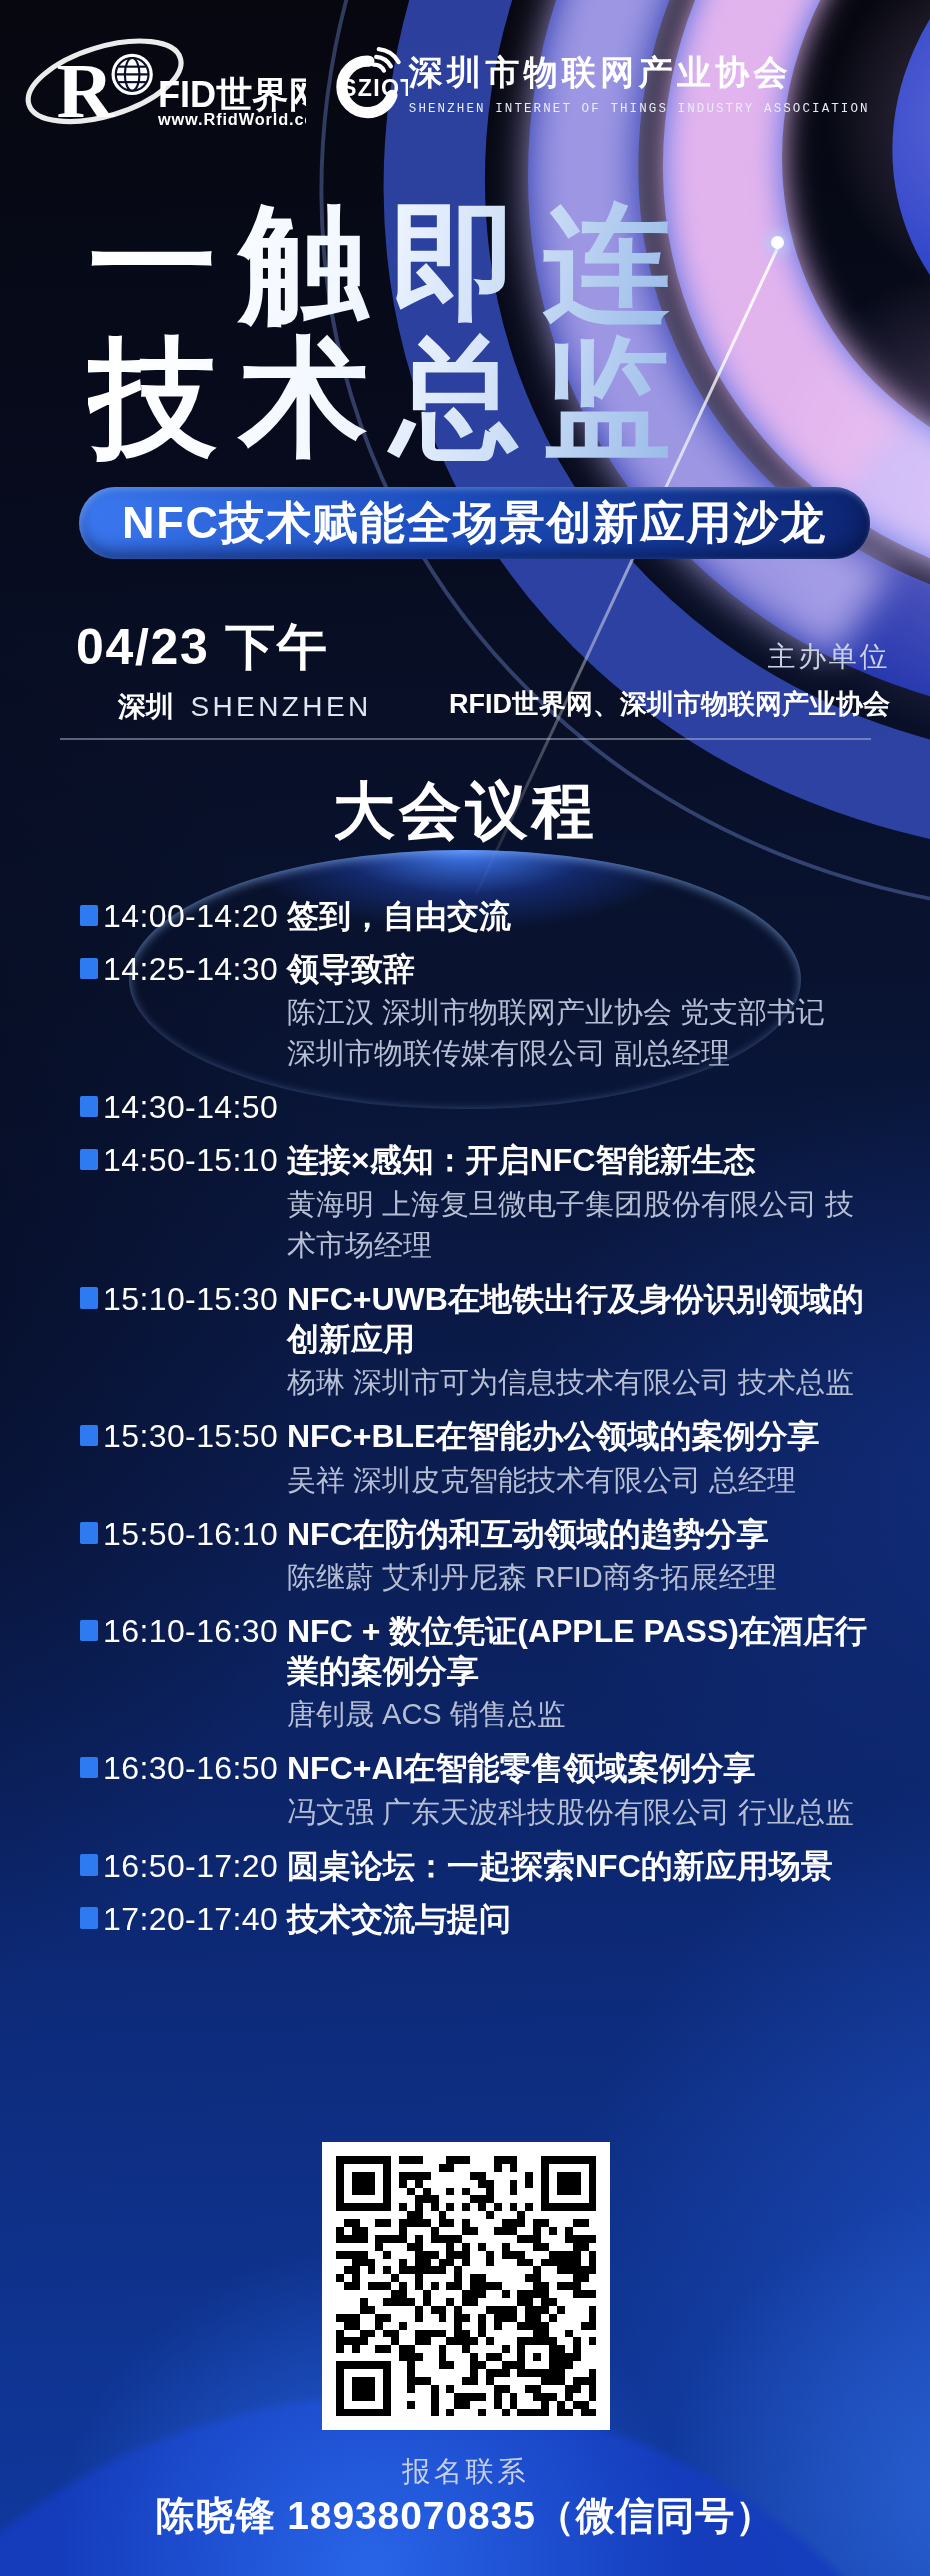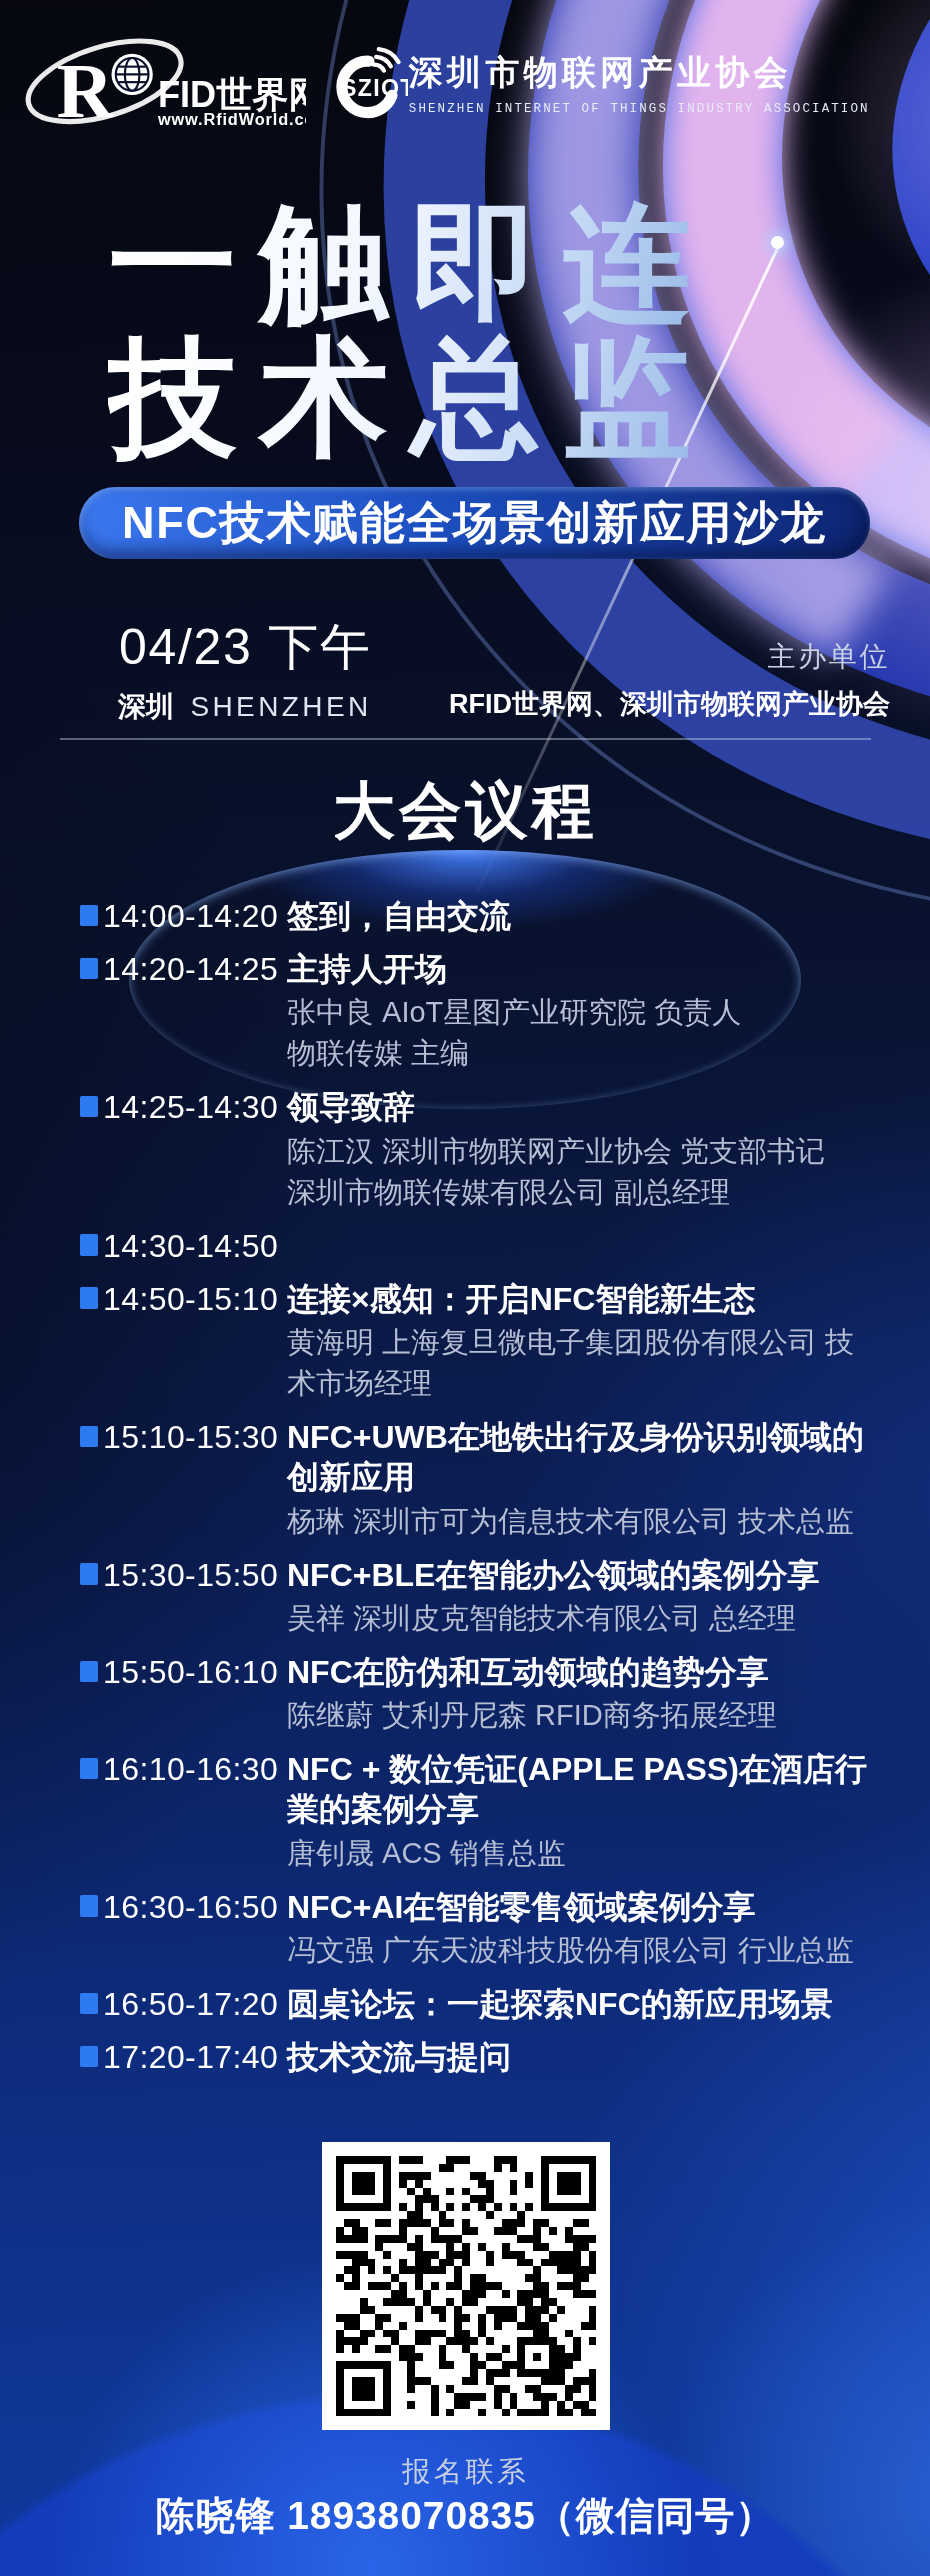--- a/index.html
+++ b/index.html
@@ -37,33 +37,33 @@
   .needle-dot{position:absolute;left:771px;top:236px;width:13px;height:13px;border-radius:50%;
     background:#fff;box-shadow:0 0 13.8px 4.3px rgba(180,210,255,.8);z-index:2;}
   
   .header{position:absolute;left:22.4px;top:38px;display:flex;align-items:center;z-index:5;}
   .rfid-logo{display:block;}
   .sziot{display:flex;align-items:center;margin-left:22.4px;}
   .sziot-text{margin-left:1px;font-family:Liberation Mono, monospace;}
   .sziot-cn{font-size:34px;font-weight:700;letter-spacing:4.3px;white-space:nowrap;}
   .sziot-en{font-size:12.5px;font-weight:400;letter-spacing:2.1px;color:#e8ecf7;margin-top:5.2px;white-space:nowrap;}
   
-  .hero{position:absolute;left:88px;top:196px;z-index:5;margin-left:20px;}
+  .hero{position:absolute;left:88px;top:196px;z-index:5;}
   .hero-line{font-size:129px;font-weight:900;line-height:134px;letter-spacing:22.4px;
     background:linear-gradient(105deg,#ffffff 5%,#f2f7ff 45%,#c3d8f4 75%,#92b6e6 100%);
     -webkit-background-clip:text;background-clip:text;color:transparent;white-space:nowrap;}
   .badge{position:absolute;left:79px;top:487px;height:64px;display:inline-flex;align-items:center;
     padding:4px 43px;border-radius:40px;z-index:5;
     background:linear-gradient(92deg,var(--badge-from,#3b78f0) 0%, #1d4fc0 45%, var(--badge-to,#0d2470) 100%);
     box-shadow:inset 1.7px 2.6px 6.9px rgba(150,195,255,.45), inset -3.4px -6.9px 17px rgba(4,12,55,.6);}
   .badge span{font-size:45px;font-weight:800;letter-spacing:1.7px;white-space:nowrap;}
   
   .meta{position:absolute;left:76px;top:614px;right:41px;display:flex;
     justify-content:space-between;align-items:flex-start;z-index:5;}
-  .date-line{font-size:50px;font-weight:400;letter-spacing:1.7px;white-space:nowrap;text-align:right;}
+  .date-line{font-size:50px;font-weight:700;letter-spacing:1.7px;white-space:nowrap;}
   .city-line{margin-top:6.9px;font-size:28px;white-space:nowrap;margin-left:42px;}
   .city-cn{font-weight:700;}
   .city-en{font-weight:300;letter-spacing:3.4px;color:#dfe6f2;margin-left:8.6px;}
   .hosts{text-align:right;padding-top:24px;}
   .host-label{font-size:28px;color:#c9d1e4;letter-spacing:2.6px;}
   .host-names{margin-top:10.3px;font-size:27px;font-weight:700;white-space:nowrap;}
   .divider{position:absolute;left:60px;right:60px;top:738px;height:1.7px;
     background:rgba(195,205,222,.45);z-index:5;}
   
   .agenda-head{position:absolute;left:0;top:769px;width:100%;text-align:center;
@@ -163,31 +163,20 @@
   <div class="agenda" id="agenda-list">
     <div class="row">
       <span class="bullet"></span>
       <span class="time">14:00-14:20</span>
       <div class="cell">
         <div class="a-title">签到，自由交流</div>
 
       </div>
     </div>
 
-    <div class="row">
-      <span class="bullet"></span>
-      <span class="time">14:20-14:25</span>
-      <div class="cell">
-        <div class="a-title">主持人开场</div>
-        <div class="speakers">
-            <div class="speaker-line">张中良 AIoT星图产业研究院 负责人</div>
-            <div class="speaker-line">物联传媒 主编</div>
-          </div>
-      </div>
-    </div>
 
     <div class="row">
       <span class="bullet"></span>
       <span class="time">14:25-14:30</span>
       <div class="cell">
         <div class="a-title">领导致辞</div>
         <div class="speakers">
             <div class="speaker-line">陈江汉 深圳市物联网产业协会 党支部书记</div>
             <div class="speaker-line">深圳市物联传媒有限公司 副总经理</div>
           </div>

